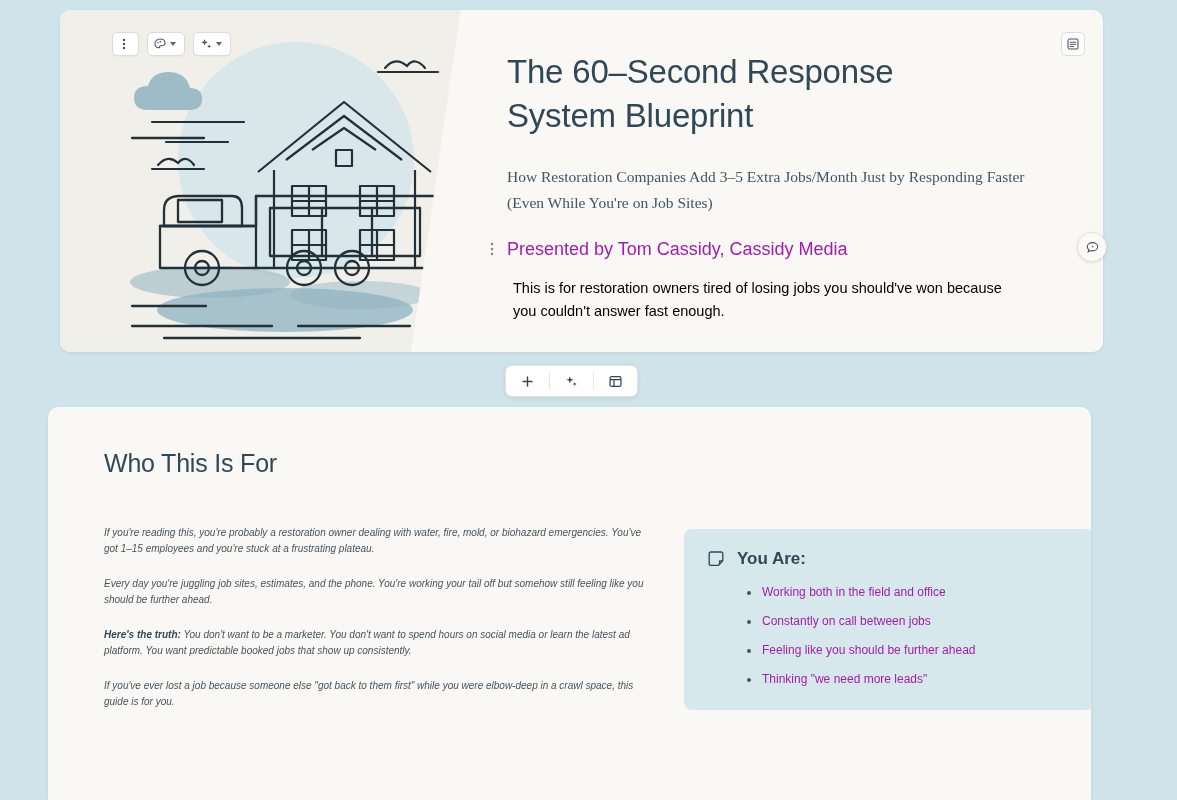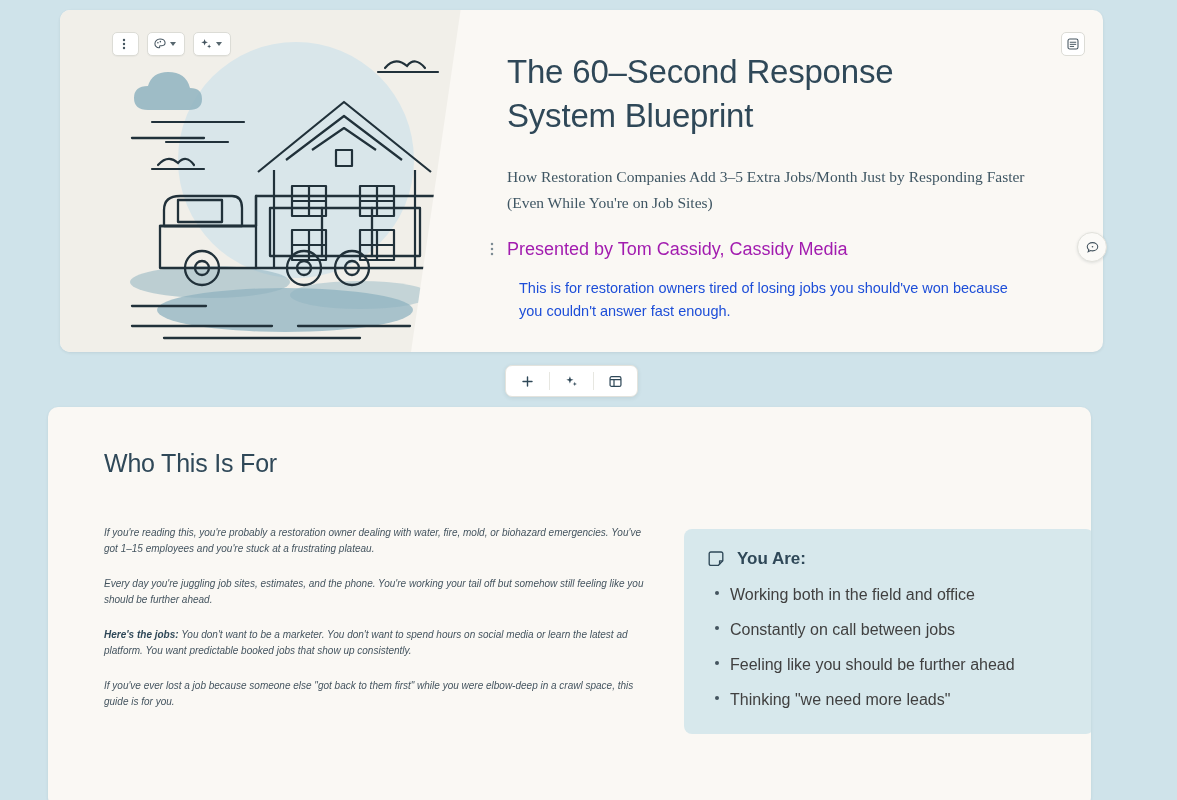--- a/index.html
+++ b/index.html
@@ -102,23 +102,23 @@
     cursor: grab;
   }
   .presenter {
     font-size: 18px;
     font-weight: normal;
     color: #a21caf;
   }
   .doc-note {
     font-size: 14.5px;
     line-height: 1.62;
-    color: #1d4ed8;
+    color: #000000;
     max-width: 510px;
-    margin: 12px;
+    margin: 6px;
   }
 
   .hero-right-btn {
     position: absolute;
     right: 18px; top: 22px;
     width: 24px; height: 24px;
     background: #fff;
     border: 1px solid #dcdcd6;
     border-radius: 5px;
     display: flex; align-items: center; justify-content: center;
@@ -207,25 +207,26 @@
     font-size: 17px;
     font-weight: bold;
     color: #2f4858;
   }
   .callout ul {
     margin: 0; padding: 0 0 0 22px;
     list-style: none;
   }
   .callout li {
     position: relative;
-    font-size: 16px;
+    font-size: 12px;
     line-height: 1.5;
-    color: #404040;
+    color: #a21caf;
     margin-bottom: 11px;
     padding-left: 2px;
+    margin-left: 32px;
   }
   .callout li:last-child { margin-bottom: 0; }
   .callout li:before {
     content: "";
     position: absolute;
     left: -13px; top: 8px;
     width: 4px; height: 4px;
     border-radius: 50%;
     background: #44545f;
   }
@@ -378,21 +379,21 @@
       <span></span>
     </div>
   </div>
 
   <div class="body-card">
     <div class="section-title">Who This Is For</div>
 
     <div class="body-col">
       <p>If you're reading this, you're probably a restoration owner dealing with water, fire, mold, or biohazard emergencies. You've got 1–15 employees and you're stuck at a frustrating plateau.</p>
       <p>Every day you're juggling job sites, estimates, and the phone. You're working your tail off but somehow still feeling like you should be further ahead.</p>
-      <p><b>Here's the jobs:</b><span> You don't want to be a marketer. You don't want to spend hours on social media or learn the latest ad platform. You want predictable booked jobs that show up consistently.</span></p>
+      <p><b>Here's the truth:</b><span> You don't want to be a marketer. You don't want to spend hours on social media or learn the latest ad platform. You want predictable booked jobs that show up consistently.</span></p>
       <p>If you've ever lost a job because someone else "got back to them first" while you were elbow-deep in a crawl space, this guide is for you.</p>
     </div>
 
     <div class="callout">
       <div class="callout-head">
         <svg width="20" height="20" viewBox="0 0 20 20">
           <path d="M3.2 4.6a1.6 1.6 0 0 1 1.6-1.6h10.4a1.6 1.6 0 0 1 1.6 1.6v7.2l-4.6 4.6H4.8a1.6 1.6 0 0 1-1.6-1.6z" fill="none" stroke="#2f4858" stroke-width="1.35" stroke-linejoin="round"></path>
           <path d="M16.8 11.8h-3.2v3.4" fill="none" stroke="#2f4858" stroke-width="1.35" stroke-linejoin="round"></path>
         </svg>
         <span class="ttl">You Are:</span>

